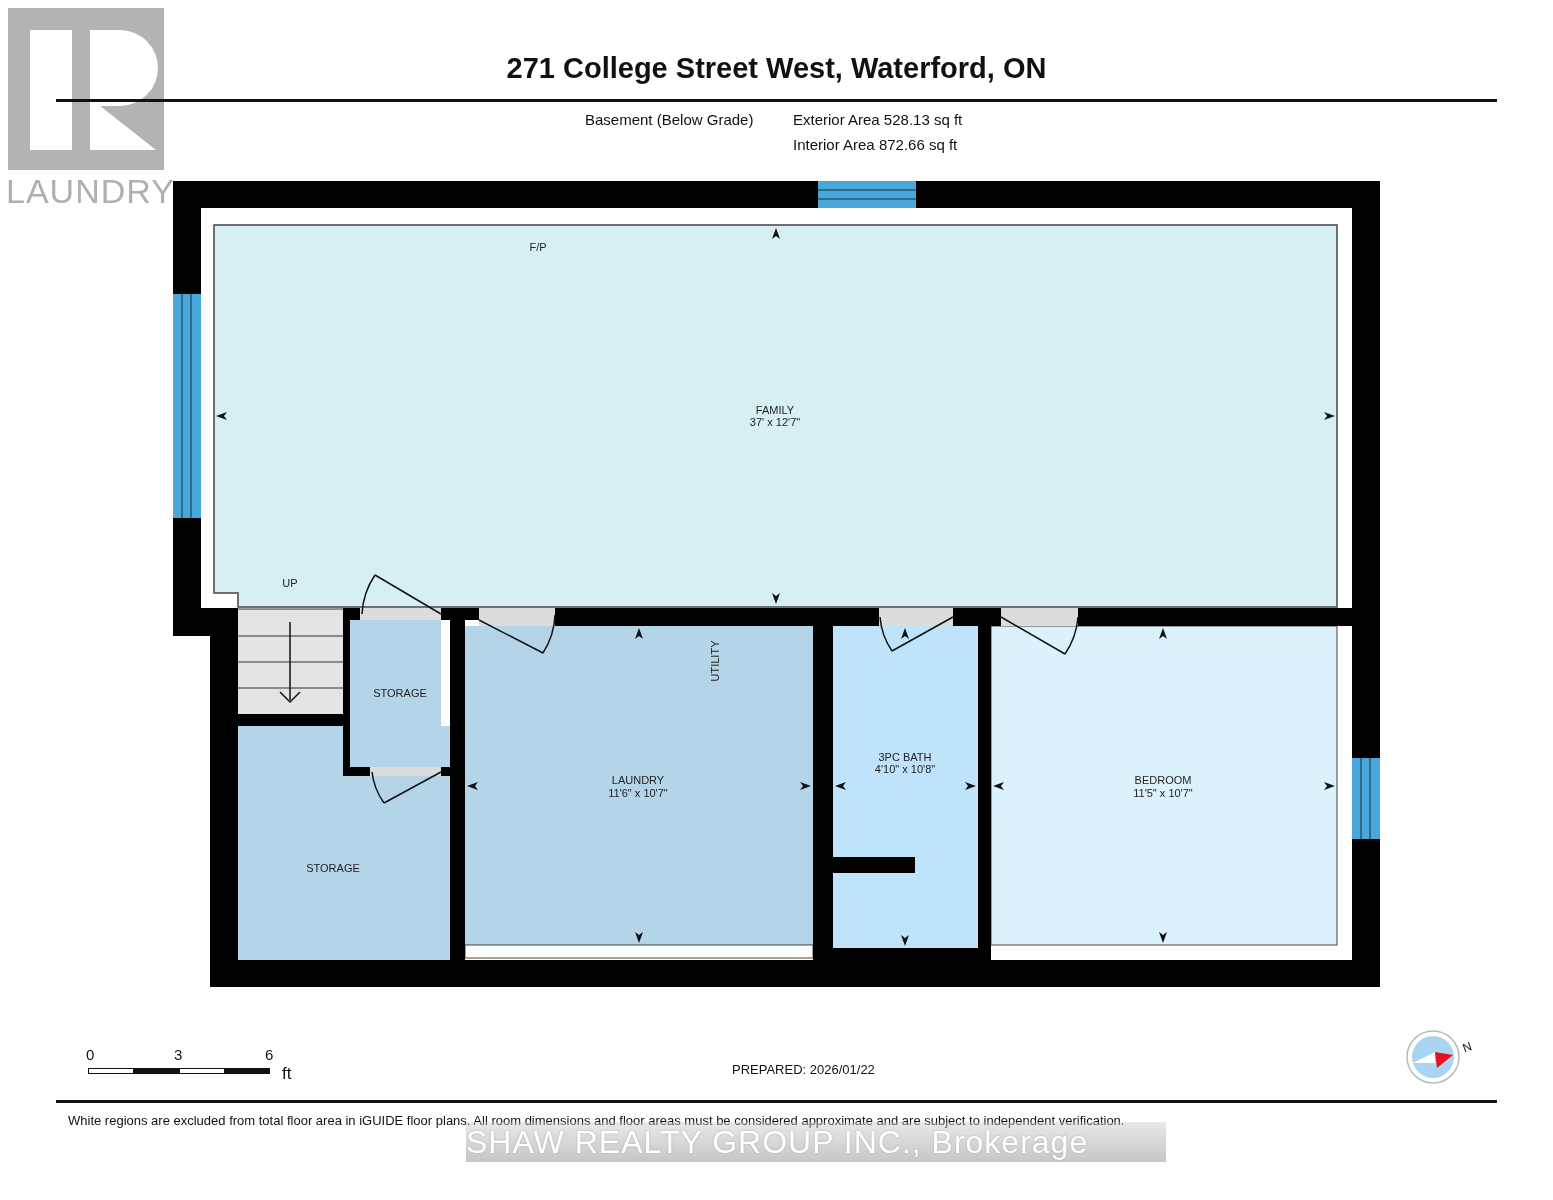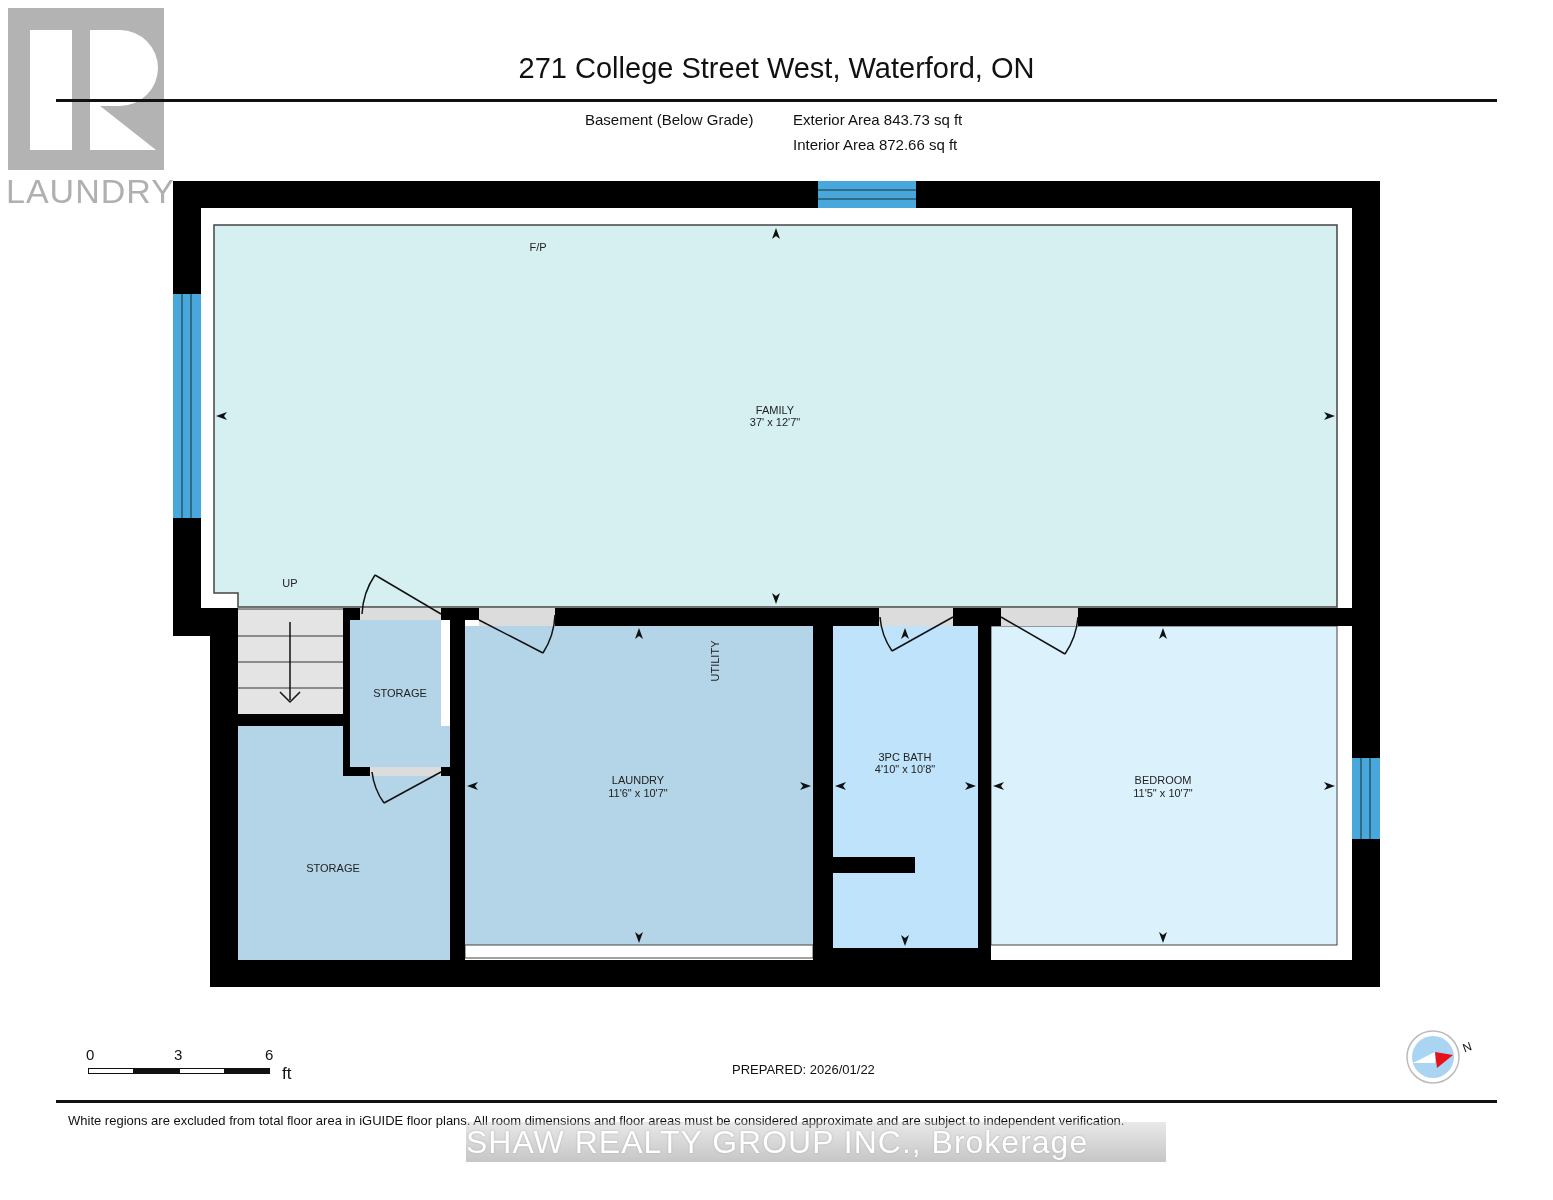--- a/index.html
+++ b/index.html
@@ -2,21 +2,21 @@
 <html><head>
 <meta charset="utf-8">
 <style>
   html, body { margin:0; padding:0; background:#ffffff; }
   body { width:1553px; height:1200px; position:relative; overflow:hidden;
          font-family:"Liberation Sans", sans-serif; color:#111; }
   .abs { position:absolute; }
   #realtor-logo { left:8px; top:8px; width:156px; height:162px; background:#b3b3b3; }
   #realtor-word { left:6px; top:172px; font-size:34px; color:#b0b0b0; letter-spacing:1px; }
   #realtor-word sup { font-size:13px; }
-  #title { left:0; width:1553px; top:52px; text-align:center; font-size:29px; font-weight:normal; }
+  #title { left:0; width:1553px; top:52px; text-align:center; font-size:29px; font-weight:bold; }
   #title-rule { left:56px; top:99px; width:1441px; height:3px; background:#111; }
   #floor-label { left:585px; top:111px; font-size:15px; font-weight:normal; }
   #ext-area { left:793px; top:111px; font-size:15px; }
   #int-area { left:793px; top:136px; font-size:15px; }
   #plan { left:0; top:0; }
   .room-label { font-family:"Liberation Sans", sans-serif; font-size:11px; fill:#222; text-anchor:middle; }
   #scale { left:86px; top:1046px; width:210px; height:40px; }
   #scale .n { position:absolute; top:0; font-size:15px; }
   #scale .bar { position:absolute; top:22px; height:6px; border:1px solid #111; box-sizing:border-box; }
   #scale .ft { position:absolute; left:196px; top:18px; font-size:17px;text-align:center; }
@@ -39,21 +39,21 @@
     <path d="M82 90 L148 142 H82 Z" fill="#ffffff"></path>
   </svg>
 </div>
 <div class="abs" id="realtor-word">
   <span>LAUNDRY</span><sup>®</sup>
 </div>
 
 <div class="abs" id="title">271 College Street West, Waterford, ON</div>
 <div class="abs" id="title-rule"></div>
 <div class="abs" id="floor-label">Basement (Below Grade)</div>
-<div class="abs" id="ext-area">Exterior Area 843.73 sq ft</div>
+<div class="abs" id="ext-area">Exterior Area 528.13 sq ft</div>
 <div class="abs" id="int-area">Interior Area 872.66 sq ft</div>
 
 <svg class="abs" id="plan" width="1553" height="1200" viewBox="0 0 1553 1200">
 
   <g fill="#000">
     <rect x="173" y="181" width="1207" height="27"></rect>
     <rect x="173" y="181" width="28" height="455"></rect>
     <rect x="1352" y="181" width="28" height="806"></rect>
     <rect x="210" y="960" width="1170" height="27"></rect>
     <rect x="173" y="608" width="65" height="28"></rect>

